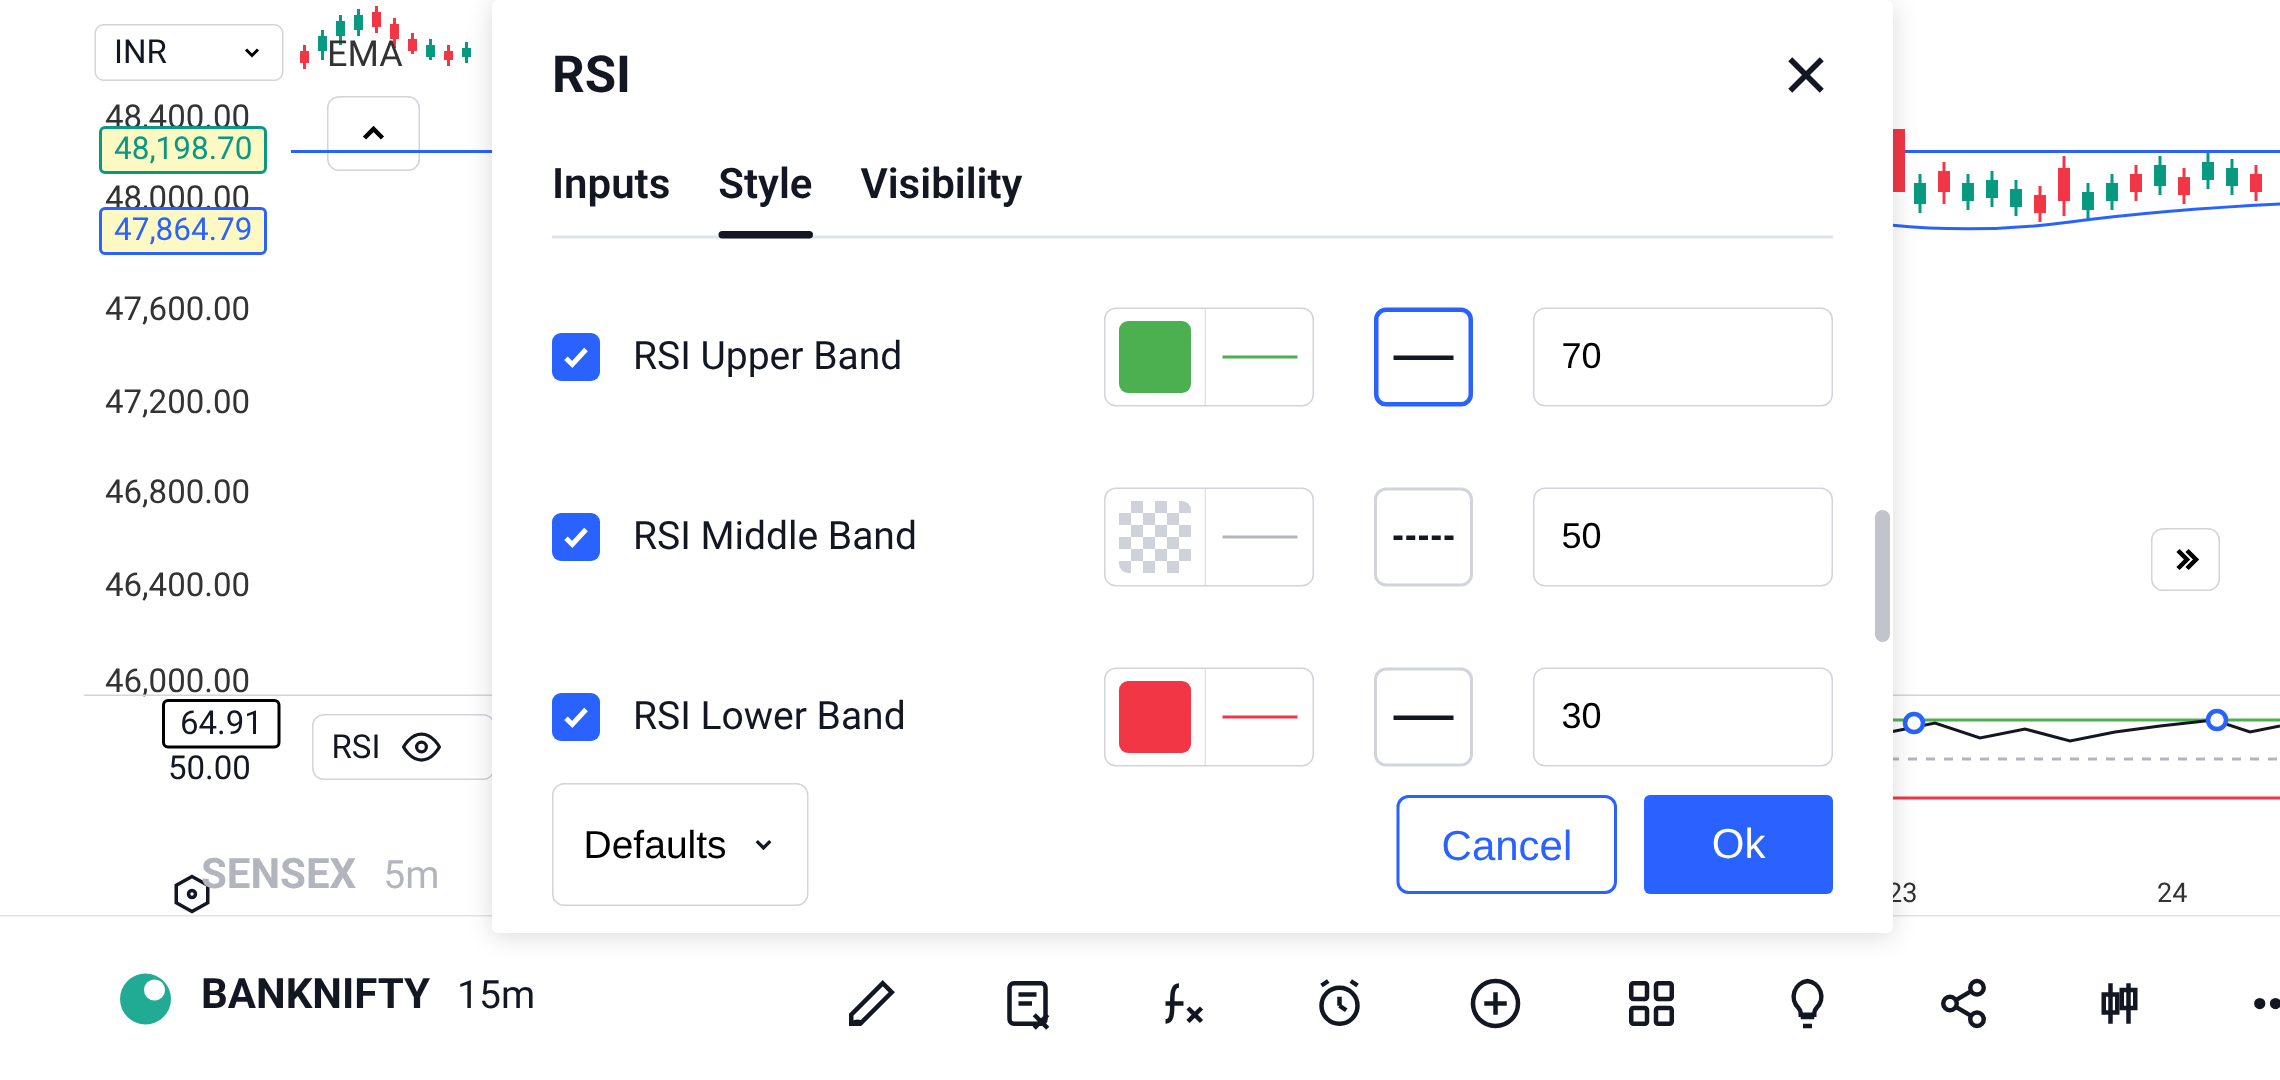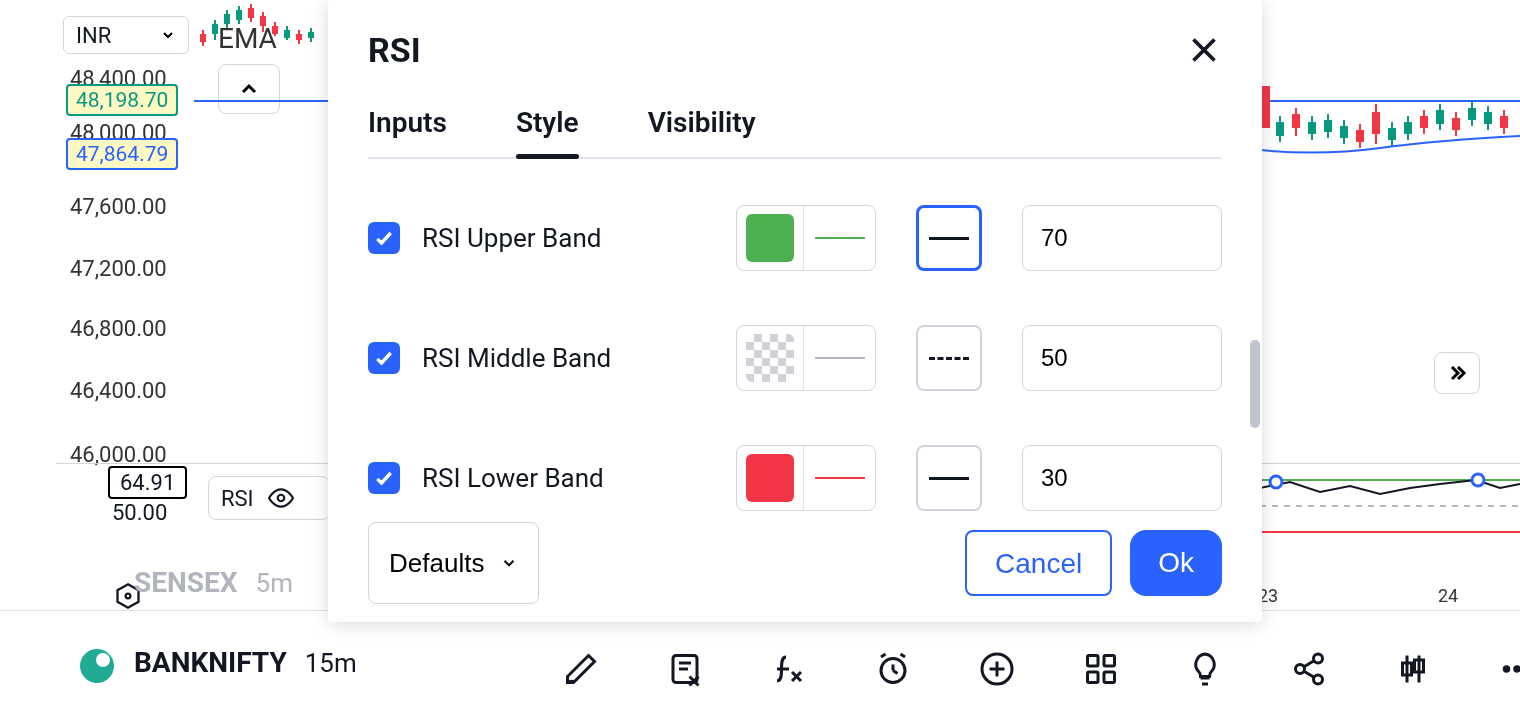--- a/index.html
+++ b/index.html
@@ -26,21 +26,21 @@
     border-radius: 6px;
     display: flex; align-items: center; justify-content: space-between;
     padding: 0 12px;
     font-size: 22px;
     background: #fff;
   }
   .currency-select svg { flex: 0 0 auto; }
   .ema-label {
     position: absolute;
     top: 22px; left: 218px;
-    font-size: 28px; color: #333;
+    font-size: 24px; color: #333;
   }
   .mini-candles {
     position: absolute;
     top: 0px; left: 195px;
     width: 140px; height: 50px;
   }
   .chevron-up-btn {
     position: absolute;
     top: 64px; left: 218px;
     width: 62px; height: 50px;
@@ -202,21 +202,21 @@
     padding: 30px 40px 18px 40px;
     display: flex; flex-direction: column;
   }
   .dialog-header {
     display: flex; justify-content: space-between; align-items: center;
   }
   .dialog-title { font-size: 34px; font-weight: 700; }
   .close-btn { width: 36px; height: 36px; cursor: pointer; }
 
   .tabs {
-    display: flex; gap: 69px;
+    display: flex; gap: 32px;
     margin-top: 36px;
     border-bottom: 2px solid #e0e3eb;
   }
   .tab {
     font-size: 28px; font-weight: 600;
     padding-bottom: 18px;
     cursor: pointer;
     position: relative;
     color: #131722;
   }
@@ -306,22 +306,22 @@
     display: flex; align-items: center; gap: 16px;
   }
   .spacer { flex: 1; }
   .cancel-btn {
     height: 66px; padding: 16px 28px;
     border: 2px solid #2962ff; border-radius: 8px;
     background: #fff; color: #2962ff;
     font-size: 28px;
   }
   .ok-btn {
-    height: 66px; padding: 0 28px;
-    border: none; border-radius: 16px;
+    height: 66px; padding: 0 45px;
+    border: none; border-radius: 4px;
     background: #2962ff; color: #fff;
     font-size: 28px;
   }
 </style>
 </head>
 <body>
 
 <div class="chart-bg">
 
   <div class="currency-select">

